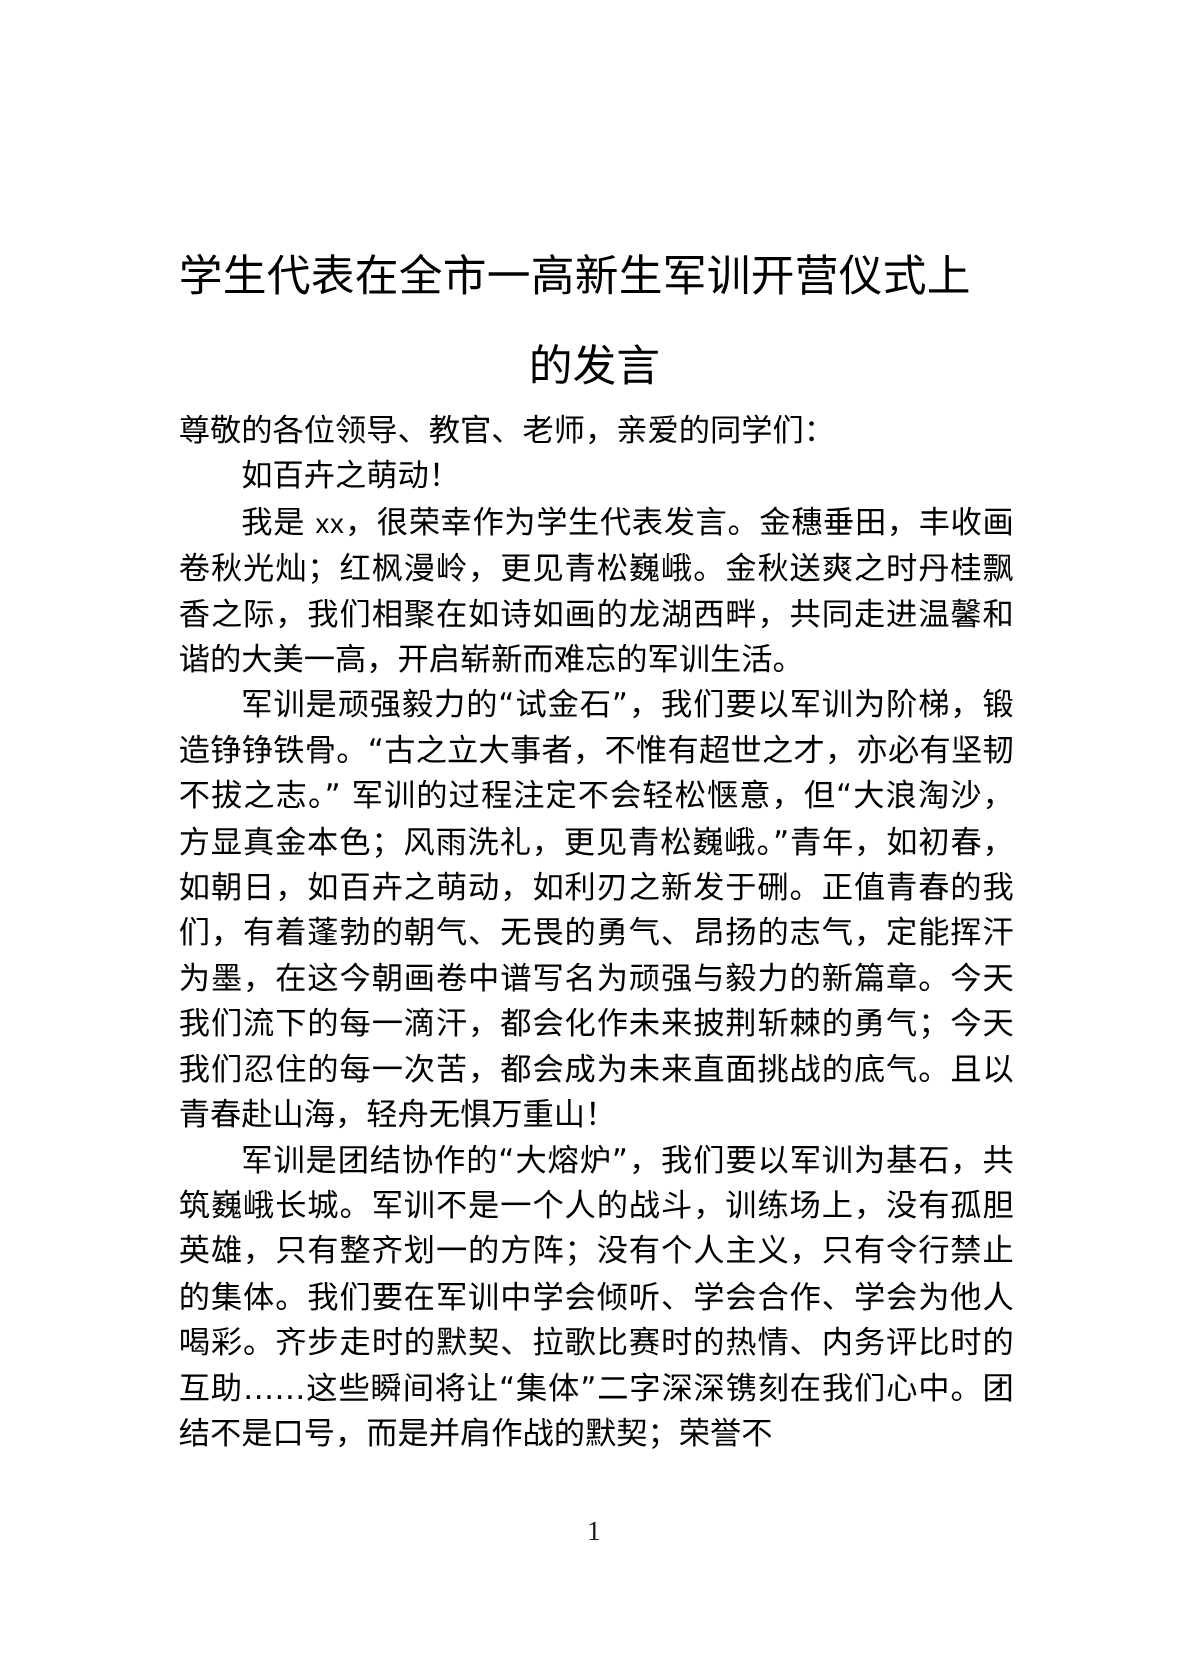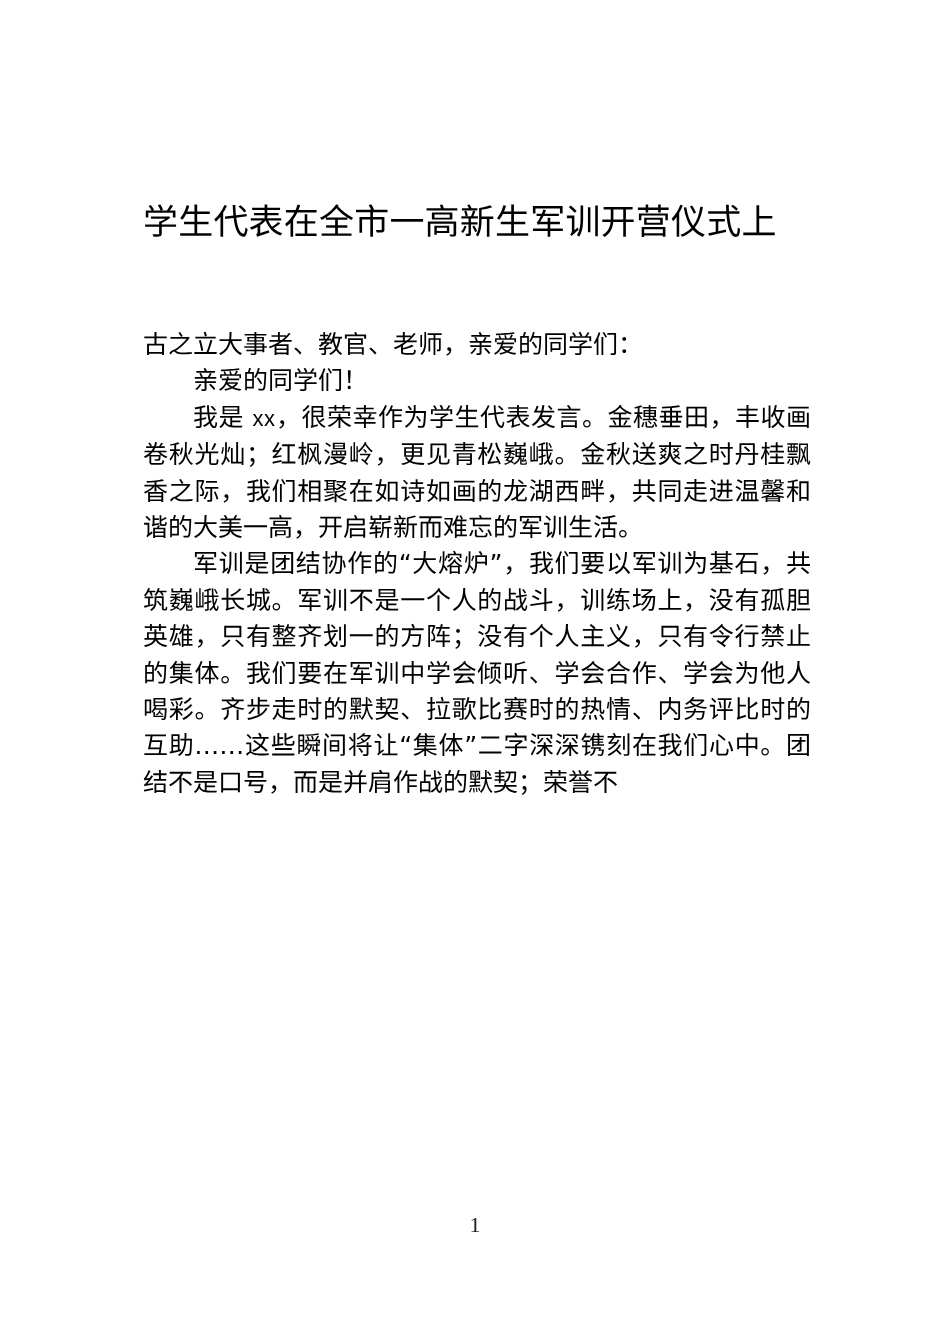--- a/index.html
+++ b/index.html
@@ -99,30 +99,32 @@
     line-height: 26px;
   }
 </style>
 </head>
 <body>
 
 <div class="page">
 
   <h1 class="doc-title">
     <span class="title-line line-1">学生代表在全市一高新生军训开营仪式上</span>
+    <span class="title-line line-2">的发言</span>
   </h1>
 
   <div class="body-block">
 
-    <p class="para no-indent">古之立大事者、教官、老师，亲爱的同学们：</p>
+    <p class="para no-indent">尊敬的各位领导、教官、老师，亲爱的同学们：</p>
 
-    <p class="para indent">亲爱的同学们！</p>
+    <p class="para indent">如百卉之萌动！</p>
 
     <p class="para indent"><span>我是 </span><span class="latin">xx</span><span>，很荣幸作为学生代表发言。金穗垂田，丰收画卷秋光灿；红枫漫岭，更见青松巍峨。金秋送爽之时丹桂飘香之际，我们相聚在如诗如画的龙湖西畔，共同走进温馨和谐的大美一高，开启崭新而难忘的军训生活。</span></p>
 
+    <p class="para indent">军训是顽强毅力的“试金石”，我们要以军训为阶梯，锻造铮铮铁骨。“古之立大事者，不惟有超世之才，亦必有坚韧不拔之志。” 军训的过程注定不会轻松惬意，但“大浪淘沙，方显真金本色；风雨洗礼，更见青松巍峨。”青年，如初春，如朝日，如百卉之萌动，如利刃之新发于硎。正值青春的我们，有着蓬勃的朝气、无畏的勇气、昂扬的志气，定能挥汗为墨，在这今朝画卷中谱写名为顽强与毅力的新篇章。今天我们流下的每一滴汗，都会化作未来披荆斩棘的勇气；今天我们忍住的每一次苦，都会成为未来直面挑战的底气。且以青春赴山海，轻舟无惧万重山！</p>
 
     <p class="para indent">军训是团结协作的“大熔炉”，我们要以军训为基石，共筑巍峨长城。军训不是一个人的战斗，训练场上，没有孤胆英雄，只有整齐划一的方阵；没有个人主义，只有令行禁止的集体。我们要在军训中学会倾听、学会合作、学会为他人喝彩。齐步走时的默契、拉歌比赛时的热情、内务评比时的互助……这些瞬间将让“集体”二字深深镌刻在我们心中。团结不是口号，而是并肩作战的默契；荣誉不</p>
 
   </div>
 
   <div class="page-number">1</div>
 
 </div>
 
 </body></html>

